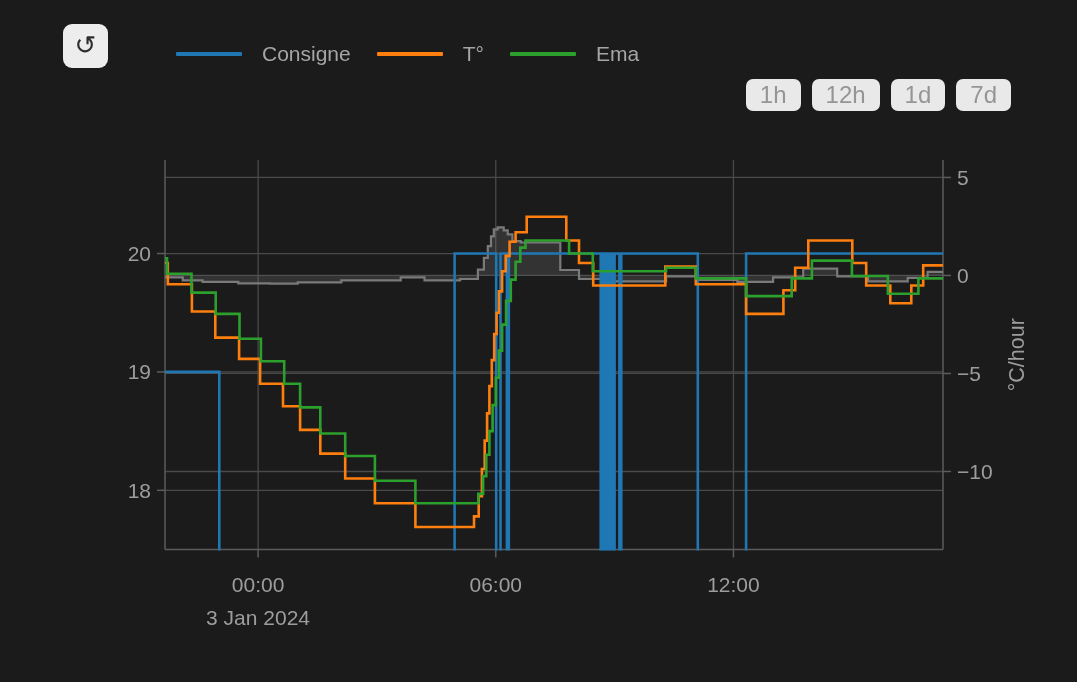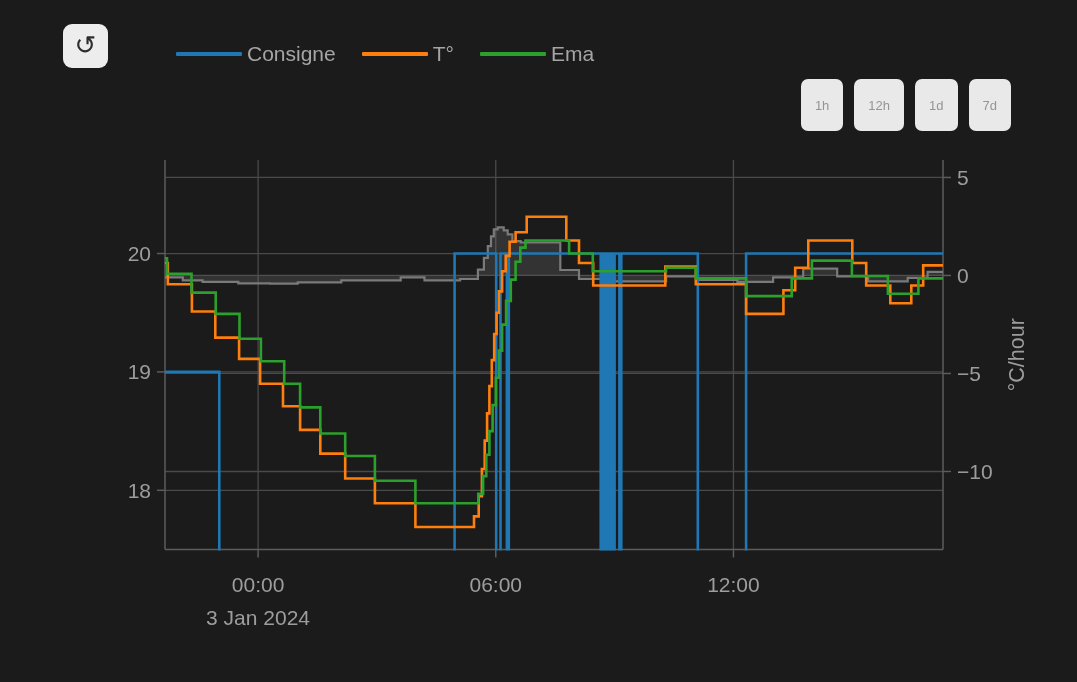--- a/index.html
+++ b/index.html
@@ -10,32 +10,32 @@
   .refresh-btn {
     position:absolute; left:63px; top:24px; width:45px; height:44px;
     background:#ededed; border:none; border-radius:9px; cursor:pointer;
     display:flex; align-items:center; justify-content:center; padding:0;
   }
   .refresh-btn span { font-size:26px; color:#2e2e2e; line-height:1; transform:translateY(-1px); }
   .legend {
     position:absolute; left:176px; top:40px; height:28px;
     display:flex; align-items:center; gap:26px;
   }
-  .legend-item { display:flex; align-items:center; gap:5px; cursor:pointer; }
+  .legend-item { display:flex; align-items:center; gap:20px; cursor:pointer; }
   .legend-line { width:66px; height:3.5px; border-radius:1px; }
   .legend-fill { width:66px; height:13px; }
   .legend-label { font-size:21px; color:#a5a5a5; }
   .range-buttons {
     position:absolute; right:66px; top:79px; height:40px;
     display:flex; gap:11px;
   }
   .range-btn {
-    height:52px; padding:0 14px; min-width:38px;
+    height:32px; padding:0 14px; min-width:38px;
     background:#e9e9e9; color:#959595; border:none; border-radius:7px;
-    font-family:"Liberation Sans", sans-serif; font-size:13px; cursor:pointer;
+    font-family:"Liberation Sans", sans-serif; font-size:24px; cursor:pointer;
   }
   svg.chart { position:absolute; left:0; top:0; }
   svg text { font-family:"Liberation Sans", sans-serif; }
 </style>
 </head>
 <body>
 
 <div class="stage">
 
   <button class="refresh-btn">

